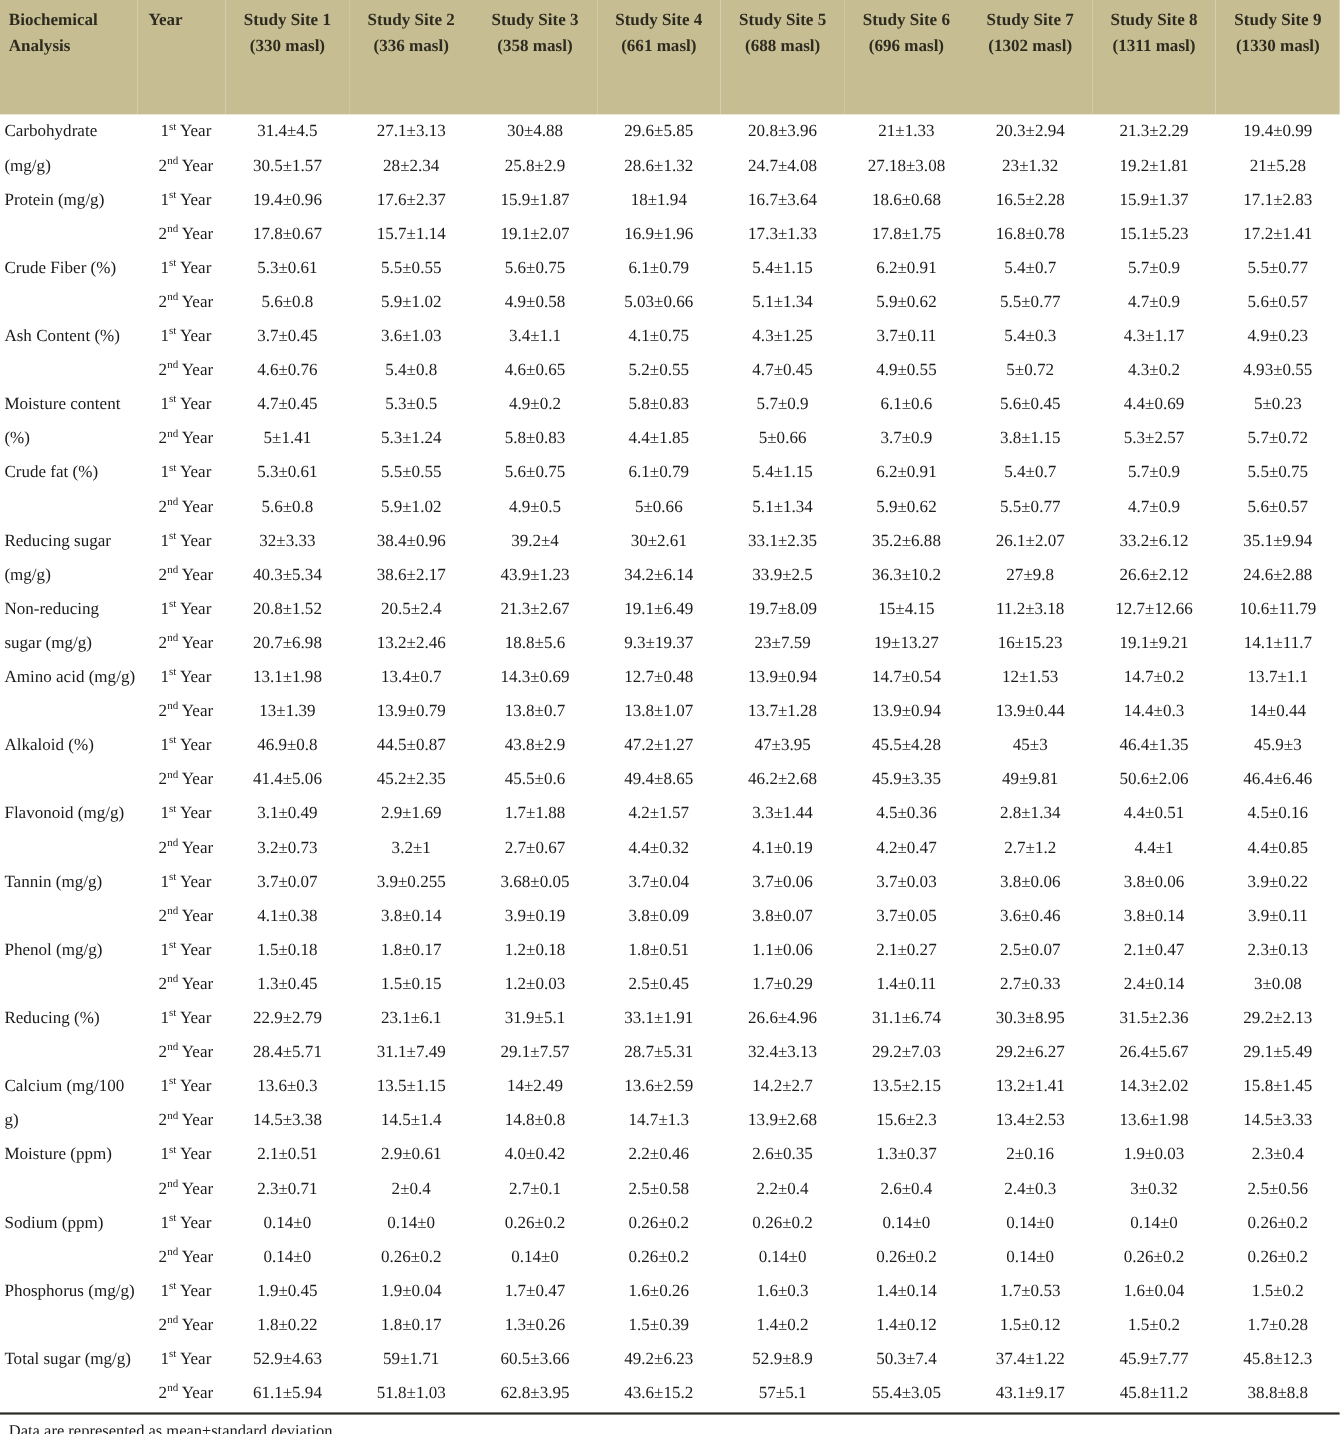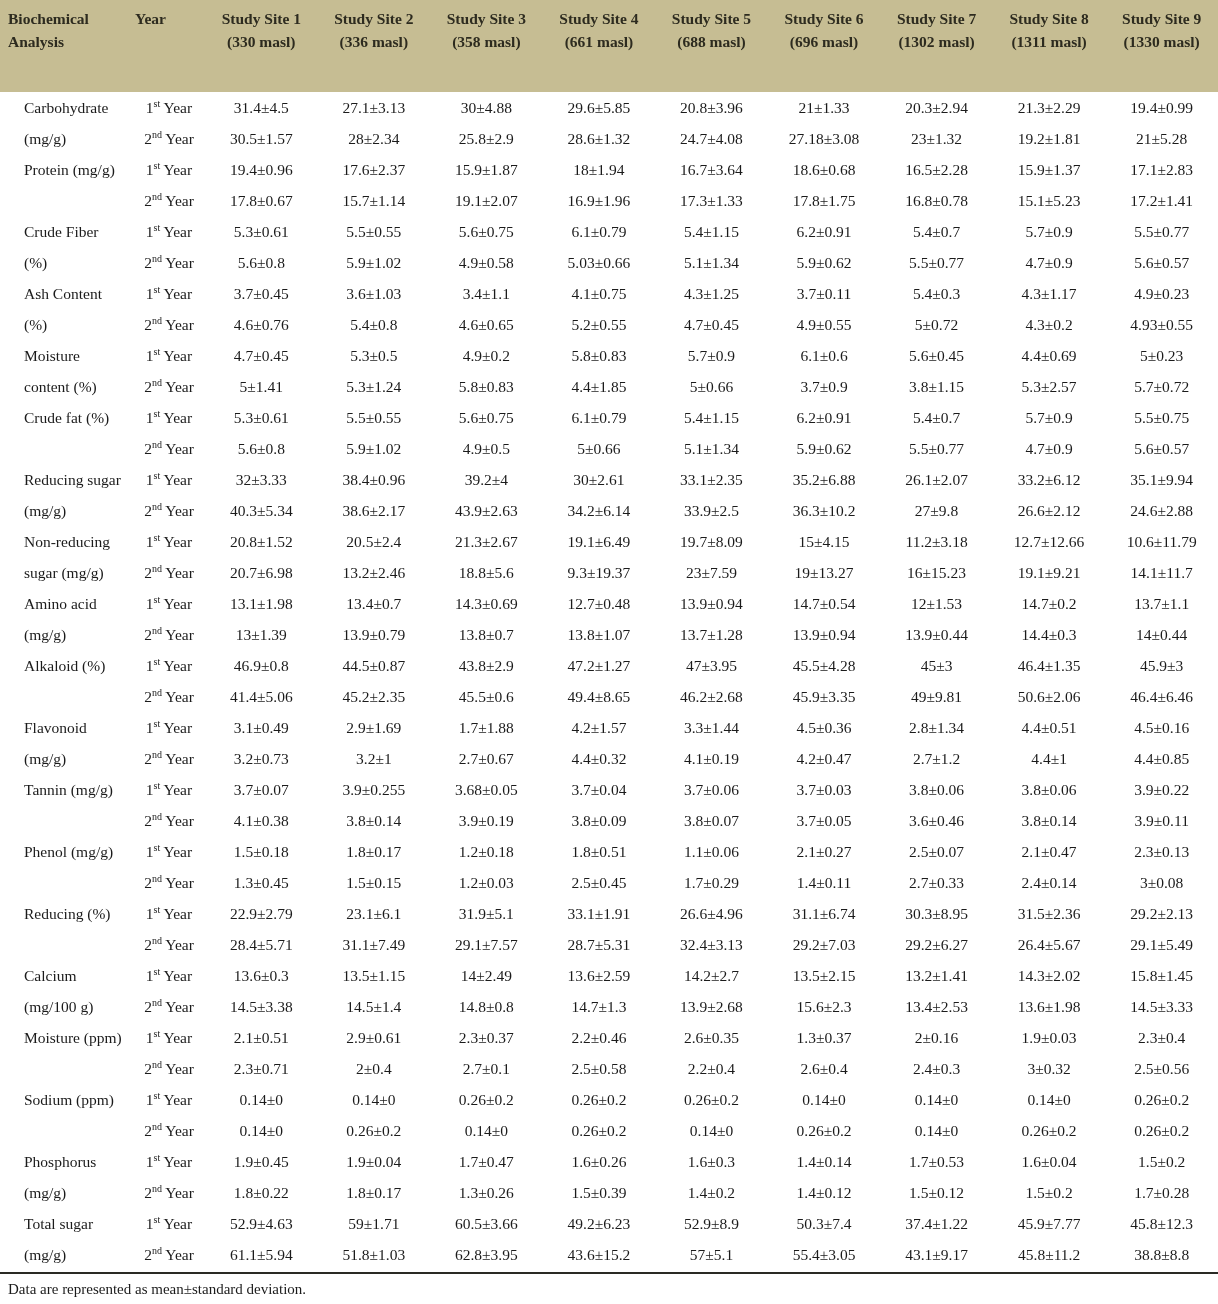--- a/index.html
+++ b/index.html
@@ -22,42 +22,42 @@
     border-collapse: collapse;
   }
   thead th {
     background: var(--header-bg);
     color: var(--header-text);
     font-weight: bold;
     font-size: 15.5px;
     line-height: 1.5;
     text-align: center;
     vertical-align: top;
-    height: 92px;
+    height: 104px;
     padding: 7px 3px 0 3px;
   }
   thead th.analysis-col {
     text-align: left;
     padding-left: 8px;
   }
   thead th.year-col {
     text-align: left;
     padding-left: 10px;
   }
   tbody td {
     font-size: 15.5px;
     text-align: center;
     height: 31px;
     padding: 0 2px;
     vertical-align: middle;
     white-space: nowrap;
   }
   tbody td.analyte {
     text-align: left;
-    padding-left: 24px;
+    padding-left: 4px;
     vertical-align: top;
     line-height: 31px;
     white-space: normal;
   }
   tbody td.year {
     text-align: center;
     padding-left: 10px;
     white-space: nowrap;
   }
   tbody td.year sup {
@@ -265,21 +265,21 @@
         <td>33.1±2.35</td>
         <td>35.2±6.88</td>
         <td>26.1±2.07</td>
         <td>33.2±6.12</td>
         <td>35.1±9.94</td>
       </tr>
       <tr>
         <td class="year">2<sup>nd</sup> Year</td>
         <td>40.3±5.34</td>
         <td>38.6±2.17</td>
-        <td>43.9±2.63</td>
+        <td>43.9±1.23</td>
         <td>34.2±6.14</td>
         <td>33.9±2.5</td>
         <td>36.3±10.2</td>
         <td>27±9.8</td>
         <td>26.6±2.12</td>
         <td>24.6±2.88</td>
       </tr>
       <tr>
         <td class="analyte" rowspan="2">Non-reducing sugar (mg/g)</td>
         <td class="year">1<sup>st</sup> Year</td>
@@ -478,21 +478,21 @@
         <td>15.6±2.3</td>
         <td>13.4±2.53</td>
         <td>13.6±1.98</td>
         <td>14.5±3.33</td>
       </tr>
       <tr>
         <td class="analyte" rowspan="2">Moisture (ppm)</td>
         <td class="year">1<sup>st</sup> Year</td>
         <td>2.1±0.51</td>
         <td>2.9±0.61</td>
-        <td>2.3±0.37</td>
+        <td>4.0±0.42</td>
         <td>2.2±0.46</td>
         <td>2.6±0.35</td>
         <td>1.3±0.37</td>
         <td>2±0.16</td>
         <td>1.9±0.03</td>
         <td>2.3±0.4</td>
       </tr>
       <tr>
         <td class="year">2<sup>nd</sup> Year</td>
         <td>2.3±0.71</td>

